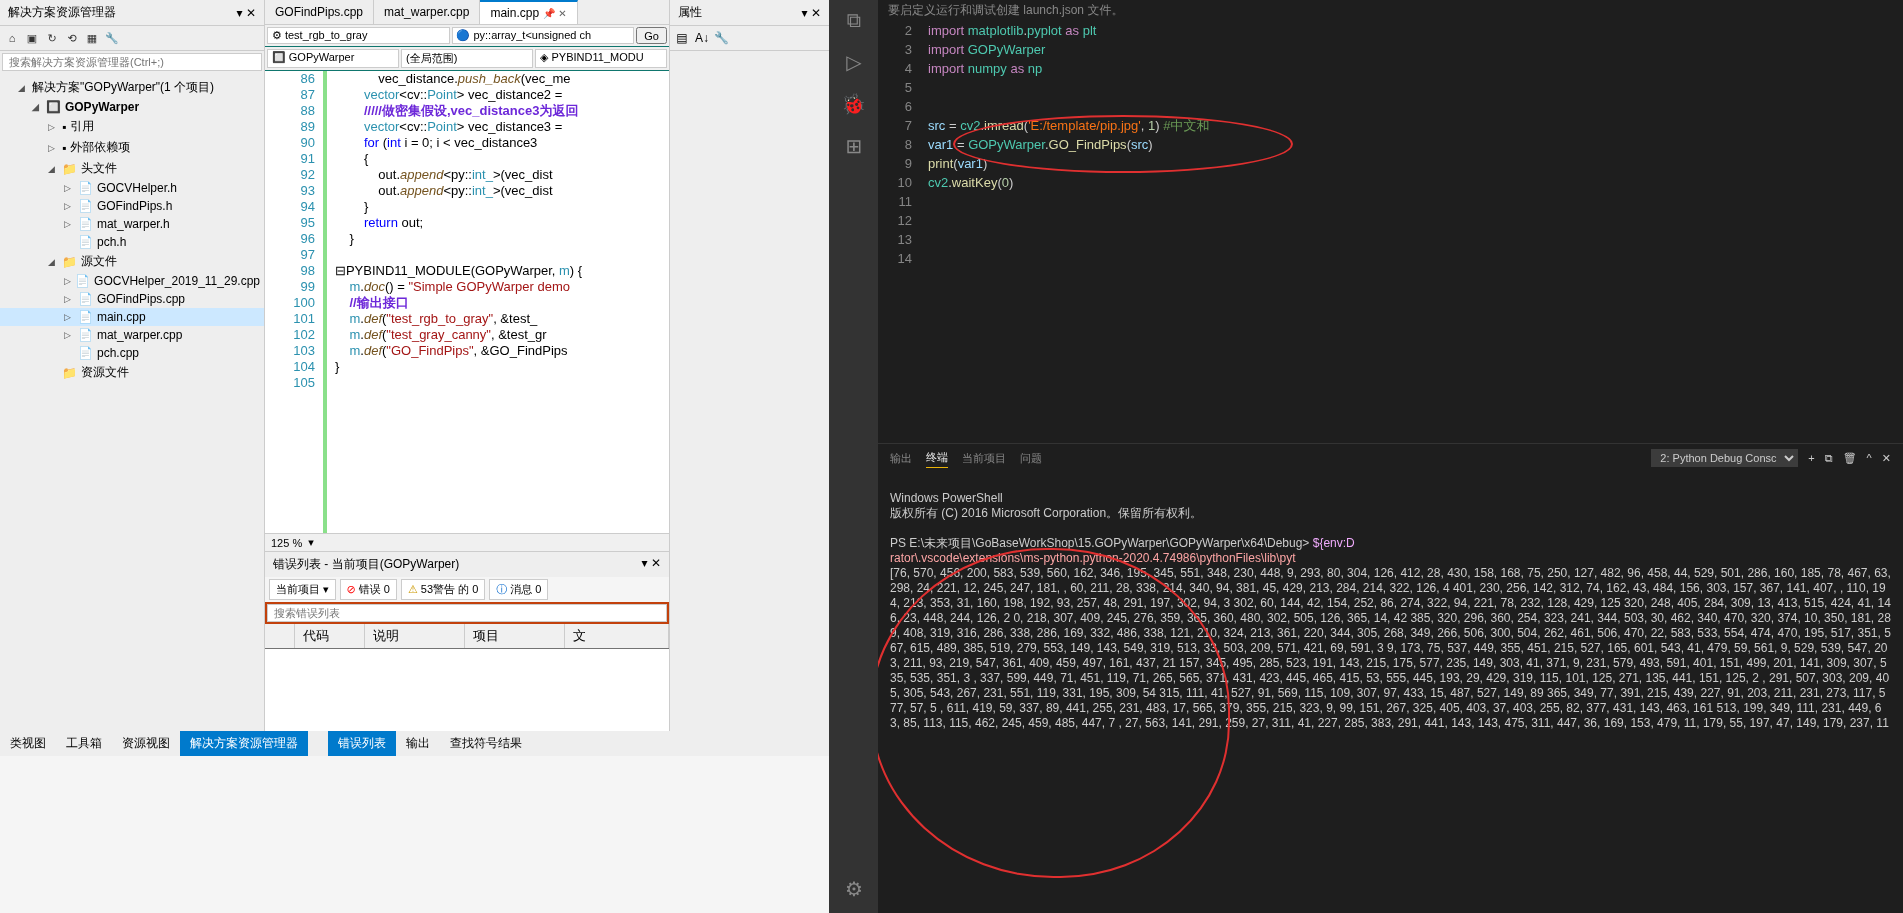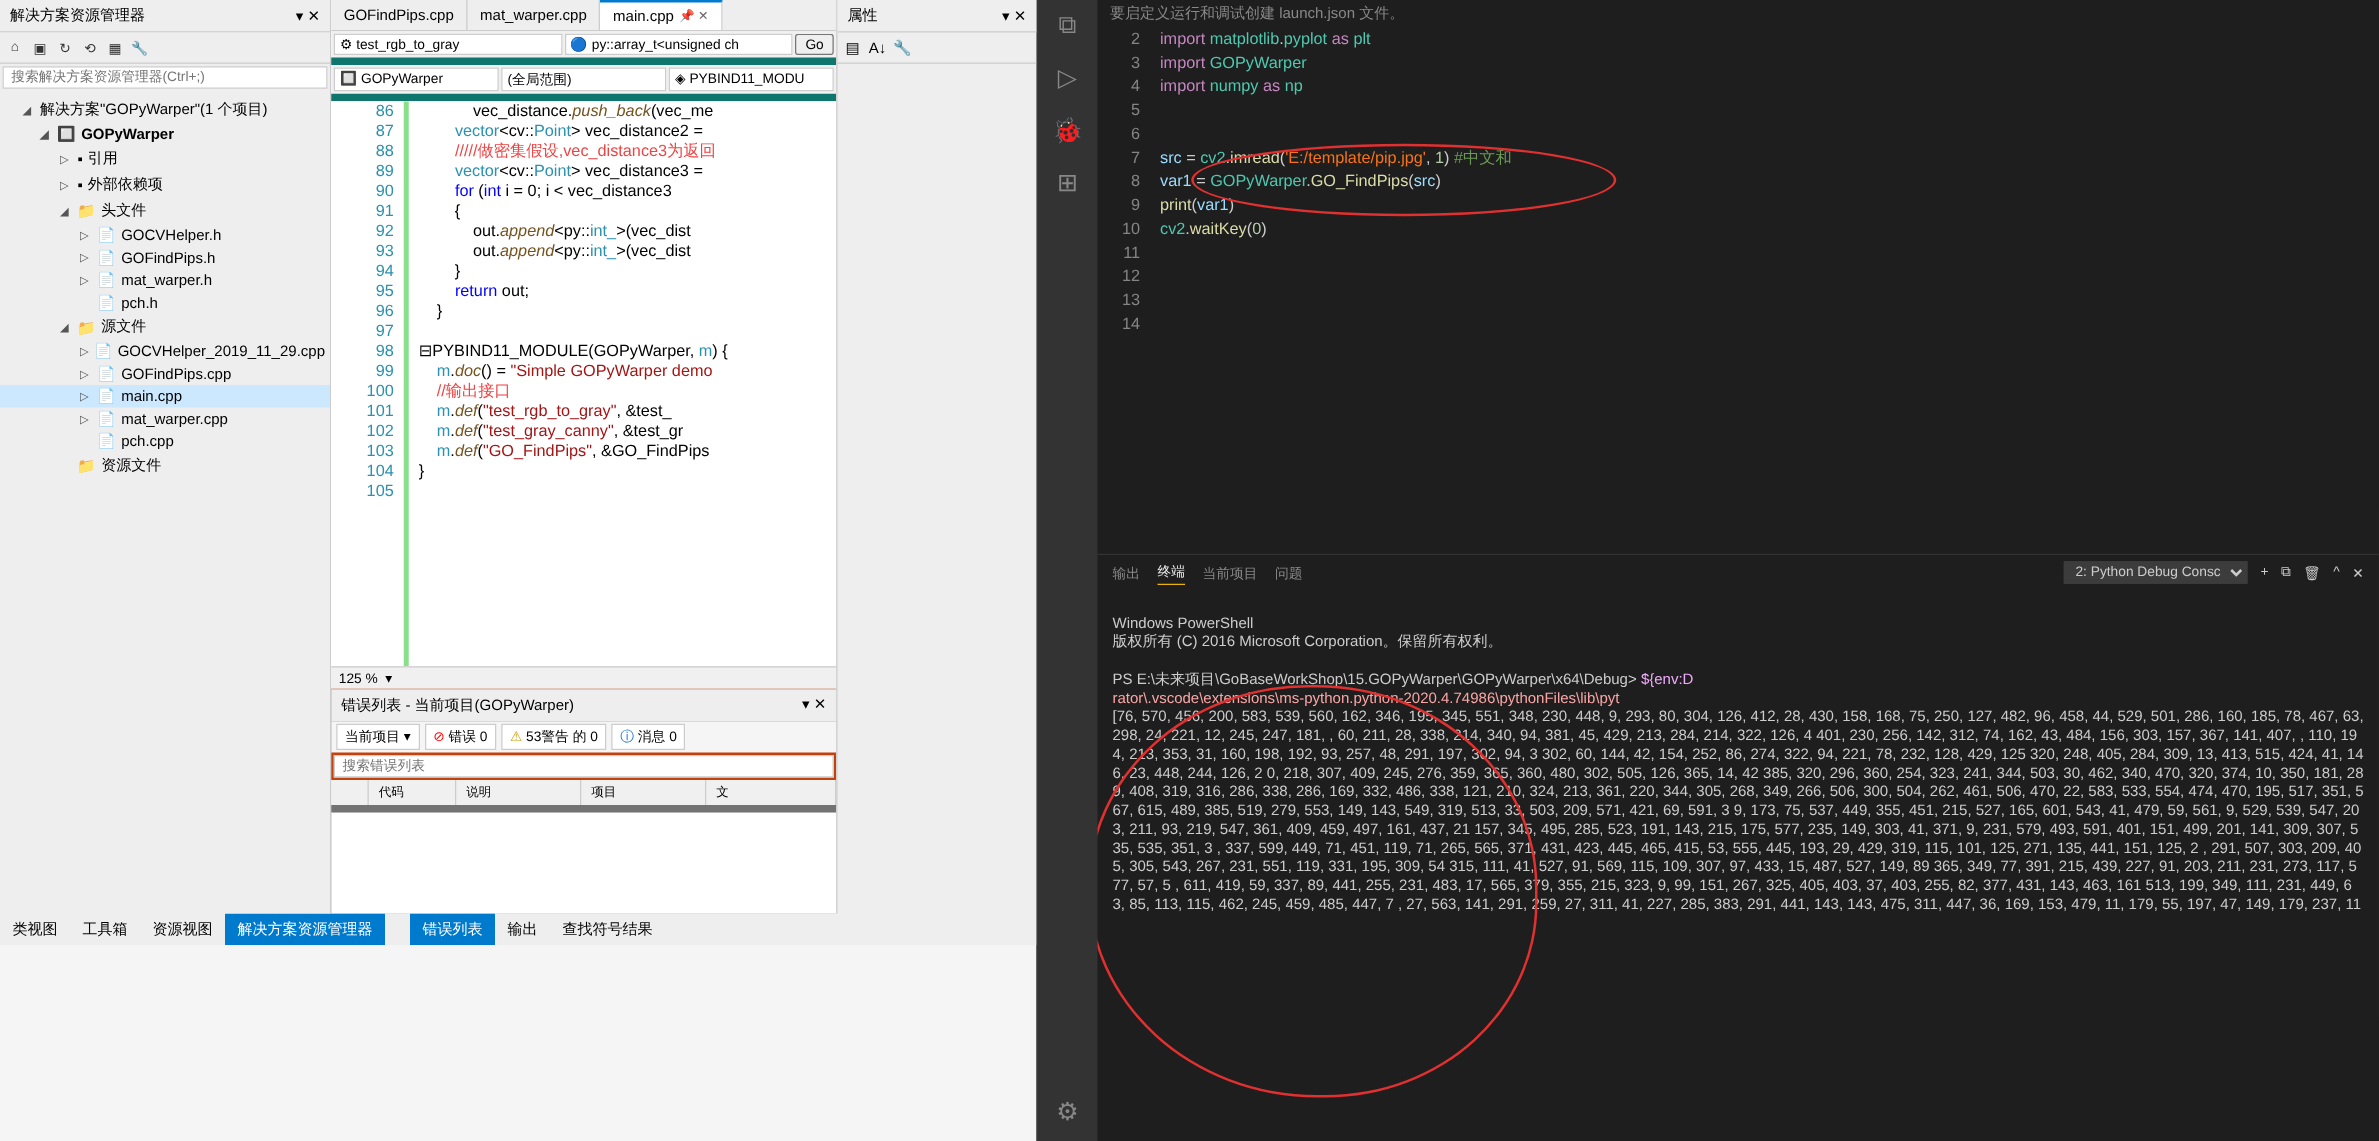--- a/index.html
+++ b/index.html
@@ -17,39 +17,39 @@
 .tree-item.indent2 { padding-left: 48px; }
 .tree-item.indent3 { padding-left: 64px; }
 .tree-item.selected { background: #cce8ff; }
 .tree-item .arrow { width: 10px; color: #555; font-size: 9px; }
 .tree-item.bold { font-weight: bold; }
 .editor-area { flex: 1; display: flex; flex-direction: column; background: #fff; }
 .tabs { display: flex; background: #eee; border-bottom: 1px solid #ccc; font-size: 12px; }
 .tab { padding: 4px 10px; border-right: 1px solid #ccc; cursor: pointer; display: flex; align-items: center; gap: 4px; }
 .tab.active { background: #fff; border-top: 2px solid #007acc; }
 .tab .close-x { font-size: 10px; color: #666; }
-.nav-bar { display: flex; gap: 2px; padding: 2px; background: #f0f0f0; border-bottom: 6px solid #0f766e; font-size: 11px; }
+.nav-bar { display: flex; gap: 2px; padding: 2px; background: #f0f0f0; border-bottom: 1px solid #0f766e; font-size: 11px; }
 .nav-bar select, .nav-bar .combo { flex: 1; font-size: 11px; padding: 1px 4px; background: #fff; border: 1px solid #ccc; }
 .code-area { flex: 1; display: flex; overflow: hidden; background: #fff; font-family: Consolas, monospace; font-size: 13px; }
 .gutter { width: 62px; background: #fff; text-align: right; padding-right: 8px; color: #2b91af; border-right: 4px solid #8ae08a; }
 .gutter div { height: 16px; line-height: 16px; }
 .code-lines { flex: 1; overflow: hidden; white-space: pre; }
 .code-lines div { height: 16px; line-height: 16px; padding-left: 8px; }
 .kw { color: #0000ff; }
 .type { color: #2b91af; }
 .str { color: #a31515; }
-.comment { color: #ef4444; }
+.comment { color: #6d28d9; font-weight: bold; }
 .func { color: #74531f; font-style: italic; }
 .zoom-bar { display: flex; align-items: center; gap: 6px; padding: 2px 6px; font-size: 11px; background: #f0f0f0; border-top: 1px solid #ccc; }
 .err-panel { height: 180px; background: #c2410c; border-top: 1px solid #ccc; display: flex; flex-direction: column; }
 .err-header { padding: 4px 8px; font-size: 12px; background: #eee; display: flex; justify-content: space-between; }
 .err-toolbar { display: flex; gap: 4px; padding: 2px 4px; font-size: 11px; align-items: center; background: #f5f5f5; }
 .err-toolbar .pill { padding: 2px 6px; border: 1px solid #ccc; background: #fff; cursor: pointer; display: flex; align-items: center; gap: 3px; }
 .err-grid { flex: 1; background: #fff; }
-.err-grid-head { display: flex; font-size: 10px; background: #f0f0f0; border-bottom: 6px solid #737373; }
+.err-grid-head { display: flex; font-size: 13px; background: #f0f0f0; border-bottom: 1px solid #737373; }
 .err-grid-head div { padding: 3px 8px; border-right: 1px solid #ccc; }
 .bottom-tabs { display: flex; font-size: 12px; background: #eee; text-align: right; }
 .bottom-tabs div { padding: 4px 10px; cursor: pointer; }
 .bottom-tabs div.active { background: #007acc; color: #fff; }
 .props-panel { width: 160px; background: #eee; border-left: 1px solid #ccc; }
 .props-toolbar { display: flex; gap: 2px; padding: 3px; border-bottom: 1px solid #ccc; }
 .props-toolbar span { width: 18px; height: 18px; display: inline-flex; align-items: center; justify-content: center; cursor: pointer; font-size: 12px; }
 
 .vscode-panel { flex: 1; background: #1e1e1e; display: flex; color: #ccc; font-size: 13px; }
 .activity-bar { width: 48px; background: #333; display: flex; flex-direction: column; align-items: center; padding-top: 8px; gap: 18px; }

